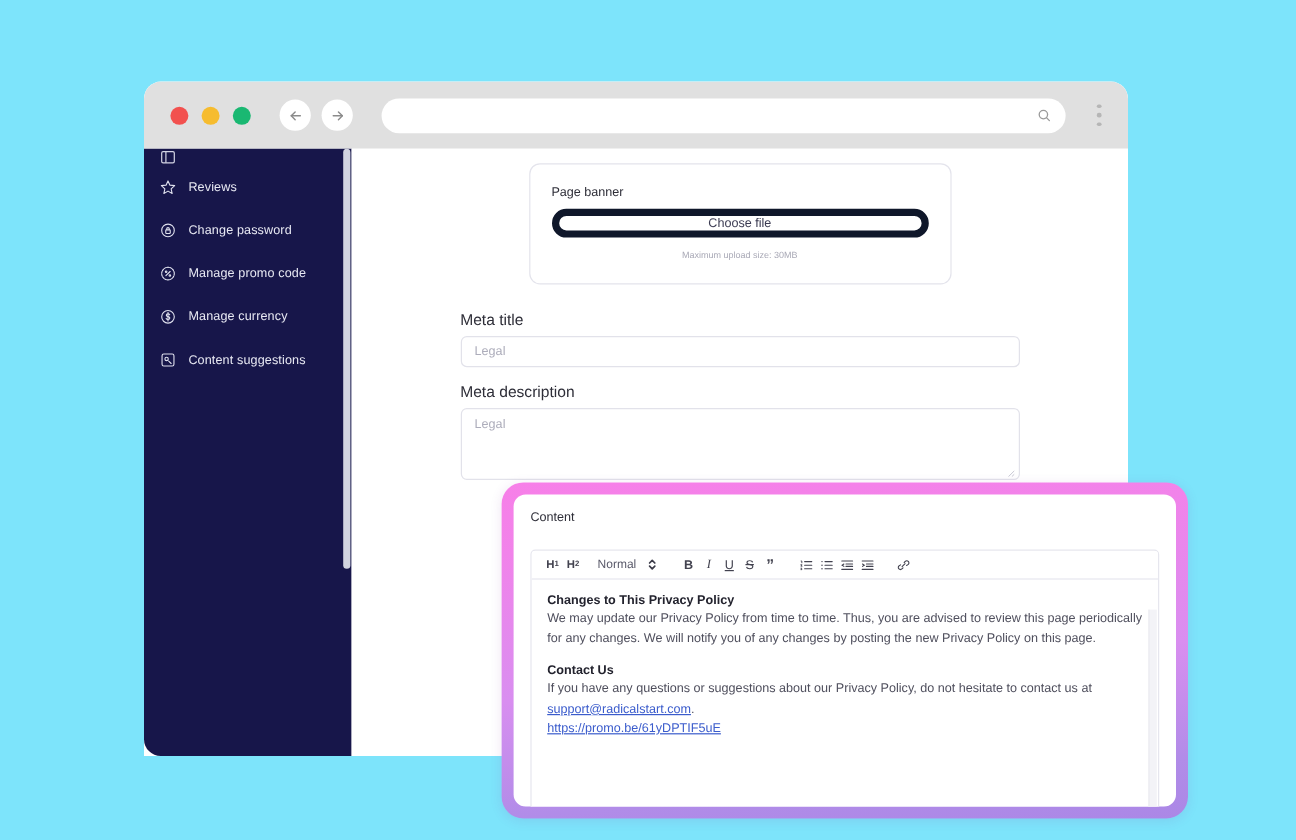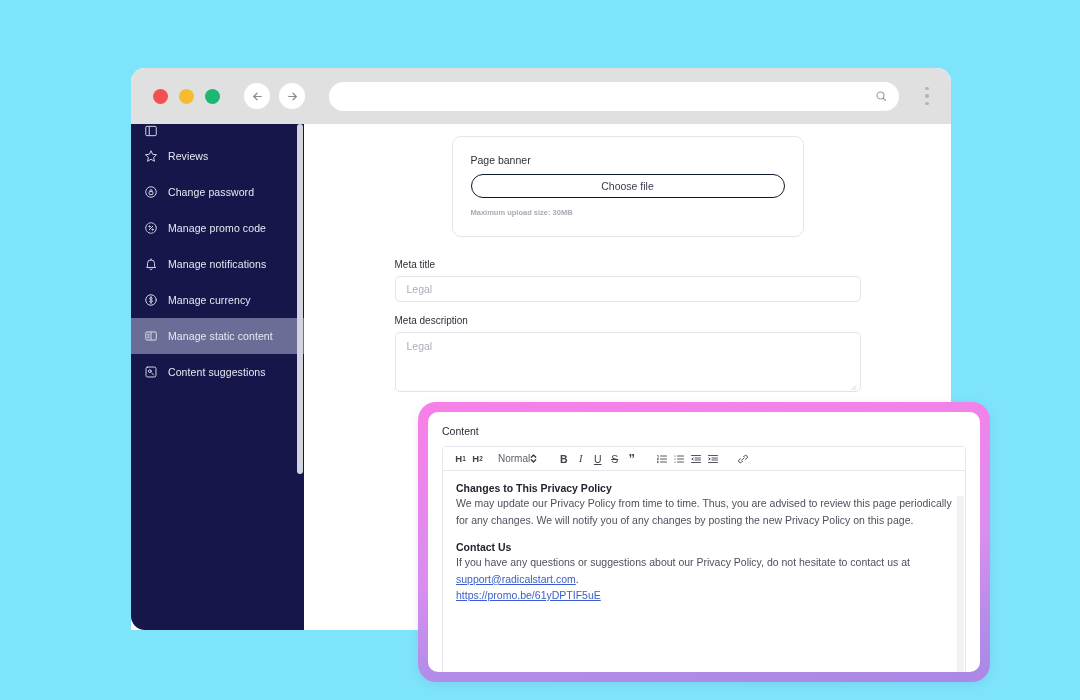--- a/index.html
+++ b/index.html
@@ -6,21 +6,21 @@
   html, body {
     width: 1080px; height: 700px;
     overflow: hidden;
     font-family: "Liberation Sans", sans-serif;
   }
   body { background: #7de4fb; position: relative; }
 
   
   .browser {
     position: absolute;
-    left: 131px; top: 68px;
+    left: 120px; top: 68px;
     width: 820px; height: 562px;
     background: #ffffff;
     border-radius: 14px 14px 0 0;
     overflow: hidden;
   }
   .chrome-bar {
     position: absolute; left: 0; top: 0;
     width: 820px; height: 56px;
     background: #e0e0e0;
     border-radius: 14px 14px 0 0;
@@ -114,29 +114,29 @@
     border: 1px solid #e4e4ec;
     border-radius: 9px;
     padding: 17px 18px 19px;
     width: 352px;
     margin: 0 auto 22px;
     background: #fff;
   }
   .banner-label { font-size: 10.5px; color: #2e2e38; margin-bottom: 8px; }
   .choose-file {
     width: 100%; height: 24px;
-    border: 1px solid #0f172a;
+    border: 6px solid #0f172a;
     border-radius: 14px;
     background: #fff;
     display: flex; align-items: center; justify-content: center;
     font-size: 10.5px; color: #3b3b52;
   }
-  .upload-hint { font-size: 7.5px; color: #a9a9b6; margin-top: 10px; font-weight: bold; }
-
-  .field-label { font-size: 10px; color: #2e2e38; margin-bottom: 6px; }
+  .upload-hint { text-align: center; font-size: 7.5px; color: #a9a9b6; margin-top: 10px; }
+
+  .field-label { font-size: 13px; color: #2e2e38; margin-bottom: 6px; }
   .text-input {
     width: 466px; height: 26px;
     border: 1px solid #e2e2ea; border-radius: 5px;
     background: #fff;
     display: flex; align-items: center;
     padding: 0 11px;
     font-size: 10.5px; color: #adadbb;
     margin-bottom: 13px;
   }
   .textarea {
@@ -163,21 +163,21 @@
     box-shadow: 0 2px 10px rgba(120,60,160,0.12);
   }
   .highlight-inner {
     width: 100%; height: 100%;
     background: #fff;
     border-radius: 10px;
     padding: 13px 14px 0 14px;
     overflow: hidden;
     position: relative;
   }
-  .content-label { font-size: 10.5px; color: #2e2e38; margin-bottom: 9px; }
+  .content-label { font-size: 10.5px; color: #2e2e38; margin-bottom: 21px; }
 
   .editor {
     border: 1px solid #e6e6ee;
     border-radius: 4px;
     height: 229px;
     background: #fff;
     overflow: hidden;
     position: relative;
   }
   .editor-toolbar {
@@ -190,21 +190,21 @@
   }
   .tb-btn {
     display: flex; align-items: center; justify-content: center;
     height: 20px; min-width: 17px; padding: 0 2px;
     color: #42424f; font-size: 10.5px;
   }
   .tb-btn svg { display: block; }
   .tb-h { font-weight: bold; font-size: 9.5px; }
   .tb-h sub { font-size: 6.5px; font-weight: bold; }
   .tb-select {
-    display: flex; align-items: center; gap: 0;
+    display: flex; align-items: center; gap: 10px;
     margin: 0 9px 0 12px;
     color: #5b5b6b; font-size: 10px;
   }
   .tb-select .caret { display: flex; flex-direction: column; gap: 1px; color: #3b3b48; }
   .tb-gap-sm { width: 9px; }
   .tb-gap-md { width: 13px; }
 
   .editor-body {
     padding: 11px 13px 0 13px;
     height: 204px;
@@ -311,55 +311,33 @@
             <svg width="14" height="14" viewBox="0 0 24 24" fill="none" stroke="currentColor" stroke-width="1.6" stroke-linecap="round">
                 <circle cx="12" cy="12" r="9" stroke-dasharray="2.6 1.4"></circle>
                 <line x1="9" y1="15" x2="15" y2="9"></line>
                 <circle cx="9.3" cy="9.3" r="1.1"></circle>
                 <circle cx="14.7" cy="14.7" r="1.1"></circle>
               </svg>
           </span>
           <span>Manage promo code</span>
         </div>
 
-        <div class="nav-item">
-          <span class="nav-ico">
-            <svg width="14" height="14" viewBox="0 0 24 24" fill="none" stroke="currentColor" stroke-width="1.6" stroke-linecap="round" stroke-linejoin="round">
-                <path d="M18 15.5V11a6 6 0 0 0-12 0v4.5L4.5 18h15z"></path>
-                <path d="M10 20.5a2.2 2.2 0 0 0 4 0"></path>
-                <line x1="12" y1="3.2" x2="12" y2="5"></line>
-              </svg>
-          </span>
-          <span>Manage notifications</span>
-        </div>
 
         <div class="nav-item">
           <span class="nav-ico">
             <svg width="14" height="14" viewBox="0 0 24 24" fill="none" stroke="currentColor" stroke-width="1.6" stroke-linecap="round">
                 <circle cx="12" cy="12" r="9"></circle>
                 <path d="M14.4 9.2a2.6 2.6 0 0 0-2.4-1.3c-1.4 0-2.4.8-2.4 1.9 0 2.6 5 1.4 5 4 0 1.2-1.1 2-2.6 2a2.7 2.7 0 0 1-2.6-1.5"></path>
                 <line x1="12" y1="6" x2="12" y2="18"></line>
               </svg>
           </span>
           <span>Manage currency</span>
         </div>
 
 
-        <div class="nav-item active">
-          <span class="nav-ico">
-            <svg width="14" height="14" viewBox="0 0 24 24" fill="none" stroke="currentColor" stroke-width="1.6">
-                <rect x="3" y="5" width="18" height="14" rx="2"></rect>
-                <line x1="12" y1="5" x2="12" y2="19"></line>
-                <line x1="5.5" y1="9" x2="9.5" y2="9"></line>
-                <line x1="5.5" y1="12" x2="9.5" y2="12"></line>
-                <line x1="5.5" y1="15" x2="9.5" y2="15"></line>
-              </svg>
-          </span>
-          <span>Manage static content</span>
-        </div>
 
         <div class="nav-item">
           <span class="nav-ico">
             <svg width="14" height="14" viewBox="0 0 24 24" fill="none" stroke="currentColor" stroke-width="1.6" stroke-linecap="round">
                 <rect x="3.5" y="3.5" width="17" height="17" rx="2.5"></rect>
                 <circle cx="10" cy="10.5" r="2.4"></circle>
                 <path d="M13 13.5l3.5 3.5"></path>
               </svg>
           </span>
           <span>Content suggestions</span>

